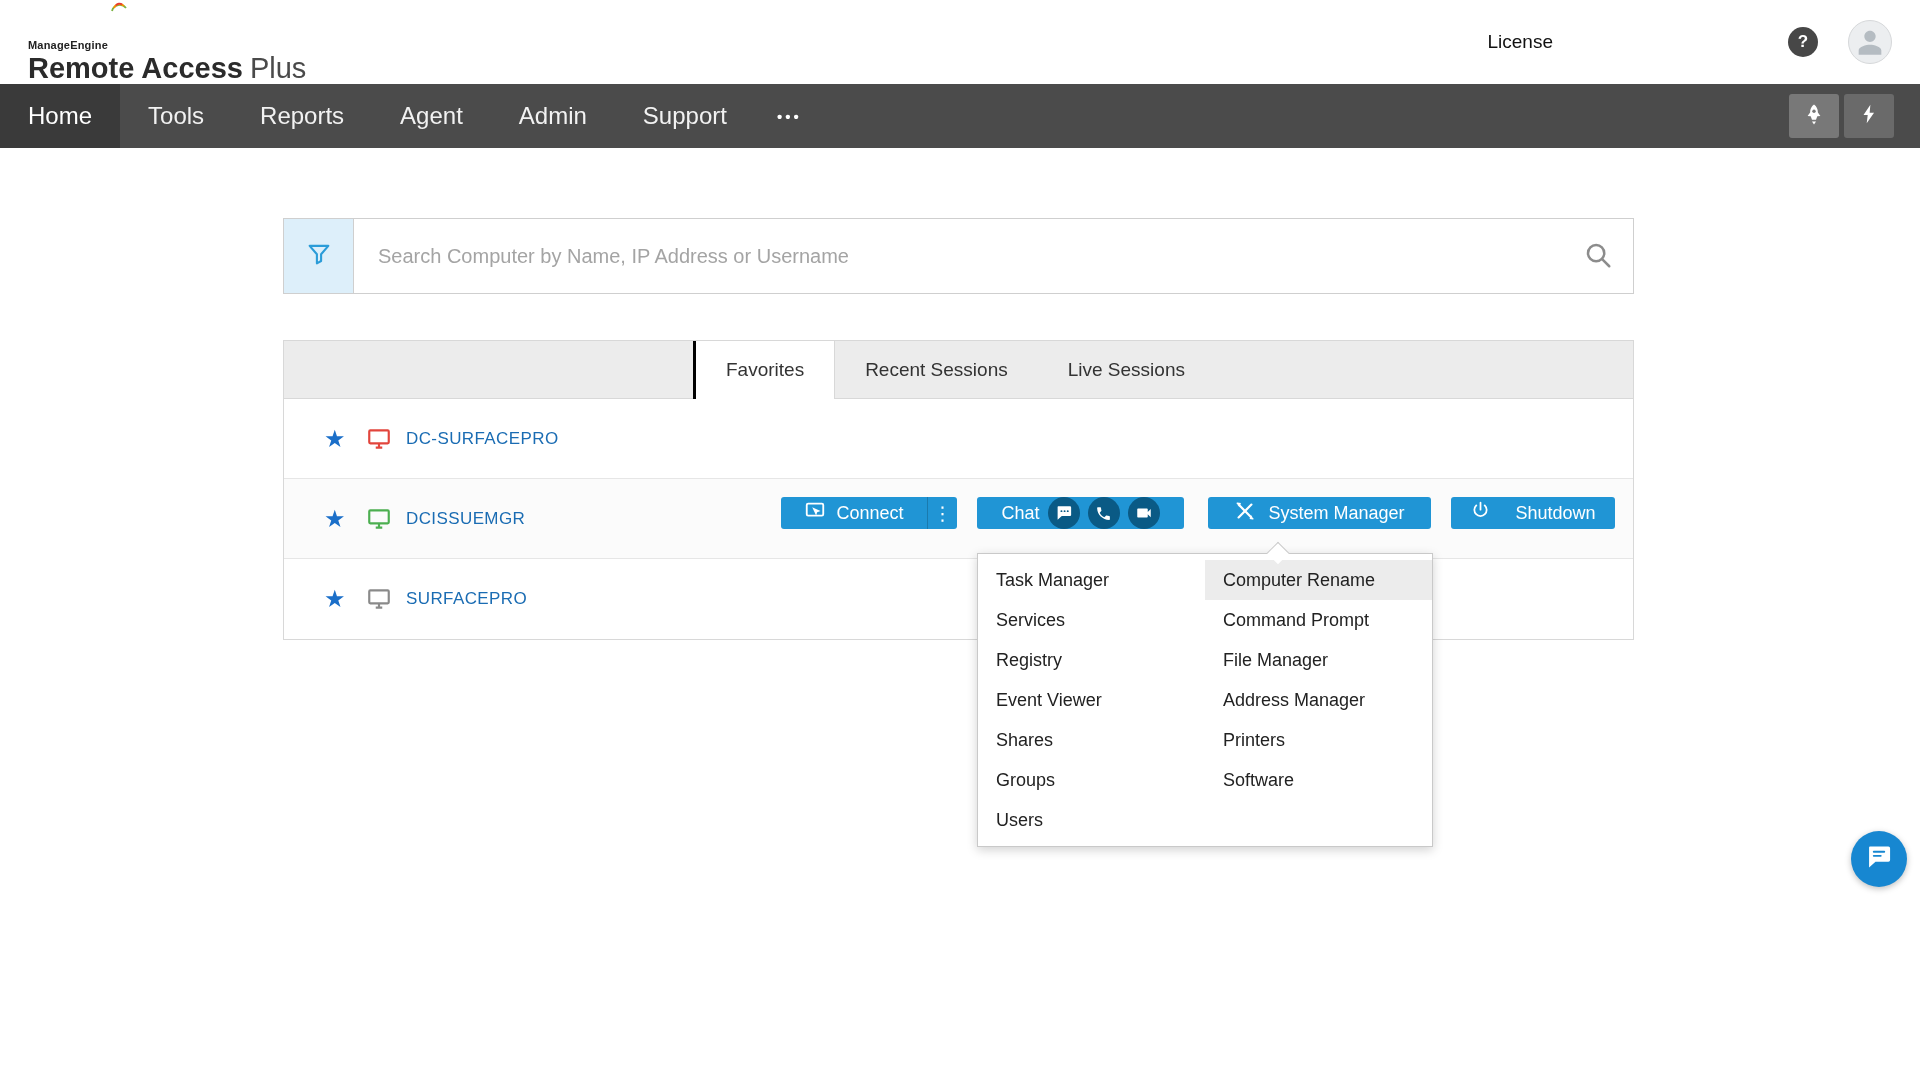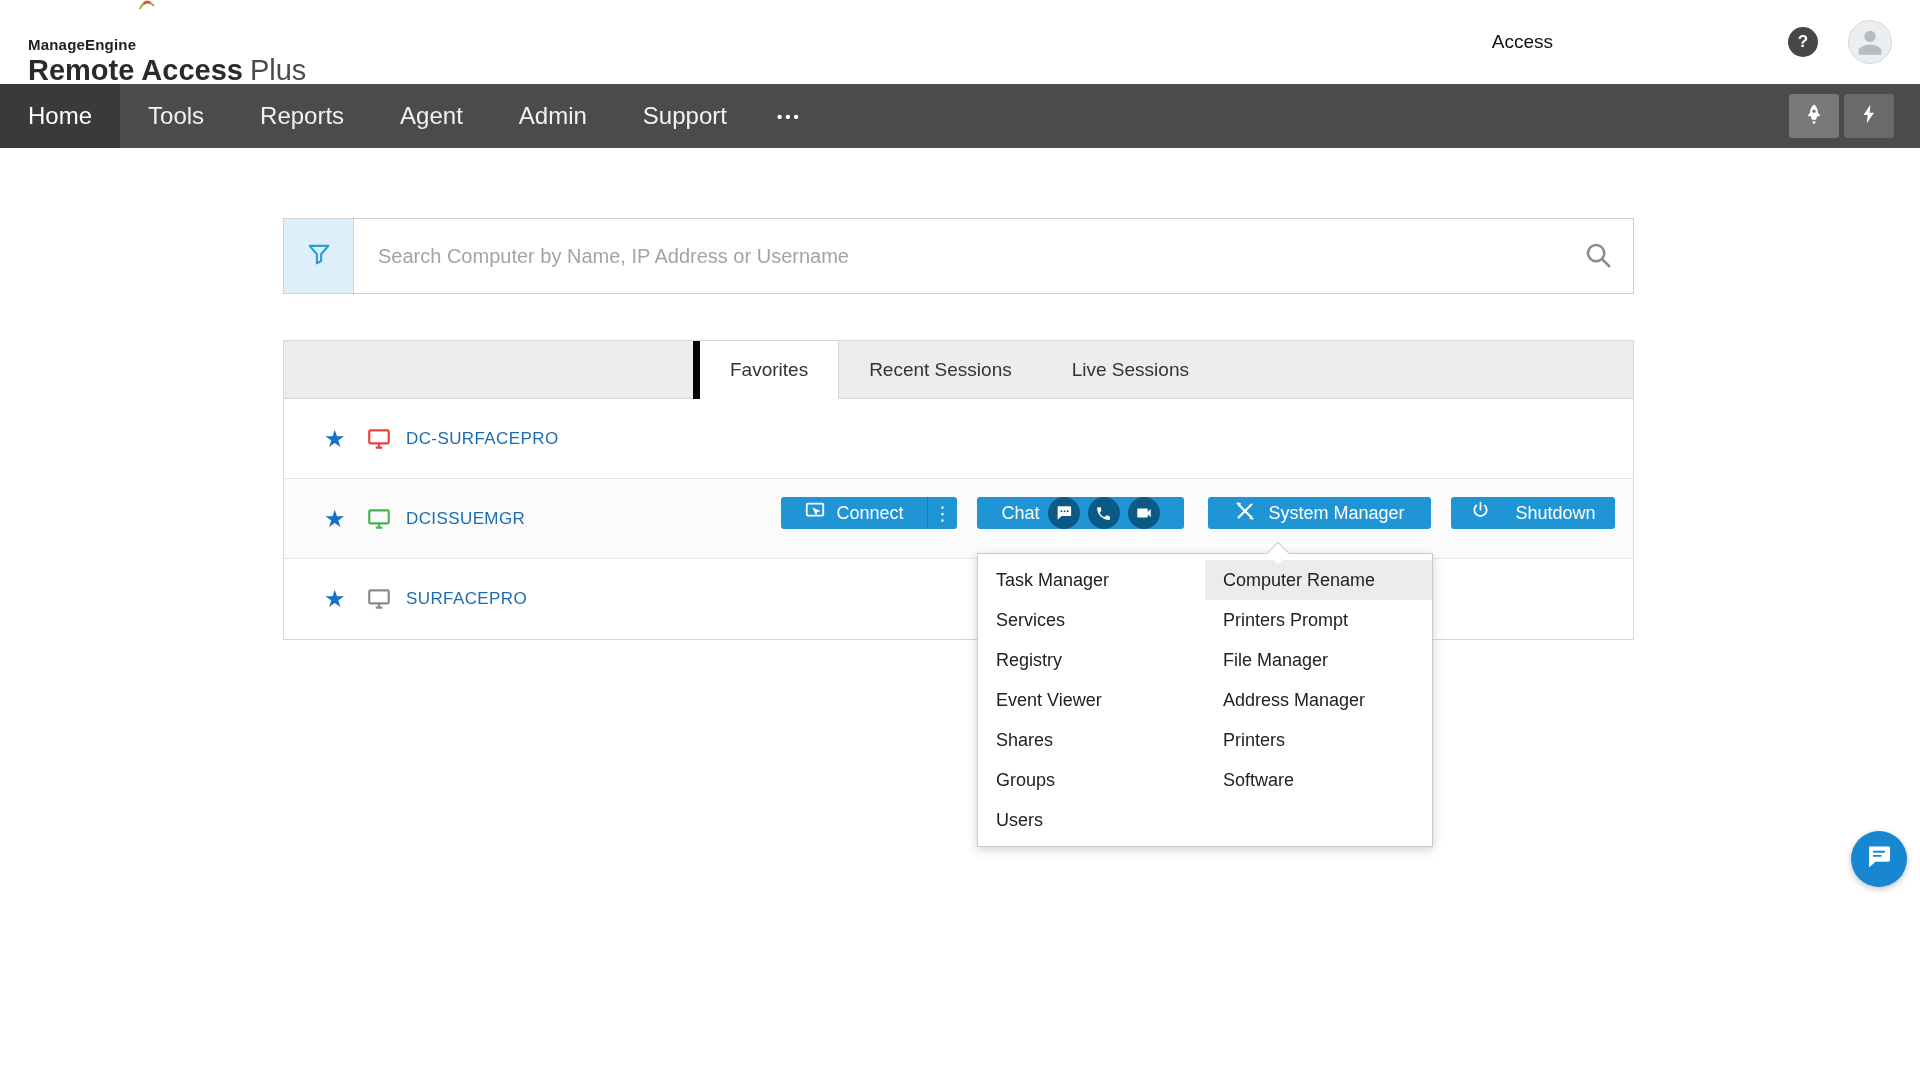--- a/index.html
+++ b/index.html
@@ -3,21 +3,21 @@
 <meta charset="utf-8">
 <style>
   * { margin:0; padding:0; box-sizing:border-box; }
   html,body { width:1920px; height:1080px; background:#fff; font-family:"Liberation Sans", sans-serif; }
   .page { position:relative; width:1920px; height:1080px; overflow:hidden; background:#fff; }
 
   
   .header { position:absolute; left:0; top:0; width:1920px; height:84px; background:#fff; display:flex; align-items:center; justify-content:space-between; padding:0 28px; }
   .brand { display:flex; flex-direction:column; line-height:1.1; }
   .brand-top { display:flex; align-items:flex-start; gap:2px; }
-  .company { font-size:15px; font-weight:bold; color:#222; letter-spacing:0.2px;margin-top:40px; }
+  .company { font-size:11px; font-weight:bold; color:#222; letter-spacing:0.2px;margin-top:40px; }
   .product { font-size:29px; color:#2b2b2b; margin-top:2px; }
   .product .strong { font-weight:bold; }
   .product .light { font-weight:normal; color:#4a4a4a; margin-left:7px; }
   .header-right { display:flex; align-items:center; }
   .license { font-size:19px; color:#111; cursor:pointer; }
   .help-circle { width:30px; height:30px; border-radius:50%; background:#474747; color:#fff; display:flex; align-items:center; justify-content:center; font-size:17px; font-weight:bold; margin-left:235px; cursor:pointer; }
   .avatar { width:44px; height:44px; border-radius:50%; background:#eceef0; border:1px solid #d6d8da; margin-left:30px; display:flex; align-items:center; justify-content:center; overflow:hidden; cursor:pointer; }
 
   
   .navbar { position:absolute; left:0; top:84px; width:1920px; height:64px; background:#4b4b4b; display:flex; align-items:stretch; }
@@ -35,21 +35,21 @@
   .filter-seg { width:70px; background:#ddeffa; border-right:1px solid #cfcfcf; display:flex; align-items:center; justify-content:center; cursor:pointer; }
   .search-input { flex:1; border:none; outline:none; font-size:20px; color:#c2410c; padding:0 24px; font-family:"Liberation Sans", sans-serif; background:transparent; }
   .search-input::placeholder { color:#a4a4a4; }
   .search-btn { width:70px; display:flex; align-items:center; justify-content:center; cursor:pointer; background:transparent; border:none; }
 
   
   .panel { position:absolute; left:283px; top:340px; width:1351px; border:1px solid #d8d8d8; background:#fff; }
   .tabbar { height:58px; background:#ececec; border-bottom:1px solid #d8d8d8; display:flex; align-items:stretch; }
   .tab-lead { width:409px; }
   .tab { display:flex; align-items:center; padding:0 30px; font-size:19px; color:#333; cursor:pointer; position:relative; }
-  .tab.active { background:#fff; border-left:7px solid #000000; border-right:1px solid #d8d8d8; margin-bottom:-1px; z-index:2; }
+  .tab.active { background:#fff; border-left:3px solid #000000; border-right:1px solid #d8d8d8; margin-bottom:-1px; z-index:2; }
 
   
   .row { position:relative; height:80px; display:flex; align-items:center; border-bottom:1px solid #e6e6e6; background:#fff; padding-left:40px; }
   .row:last-child { border-bottom:none; }
   .row.hovered { background:#fbfbfb; }
   .star { font-size:24px; color:#1b6fc9; cursor:pointer; width:34px; }
   .monitor { width:26px; height:26px; margin:0 14px 0 8px; }
   .comp-name { font-size:17px; color:#1a6cb3; letter-spacing:0.4px; cursor:pointer; text-decoration:none; }
 
   
@@ -88,21 +88,21 @@
             <path d="M4 9 A6 6 0 0 1 14 7" stroke="#fb8c00" stroke-width="1.8"></path>
             <path d="M6 6.5 A4 4 0 0 1 12 5.5" stroke="#e53935" stroke-width="1.8"></path>
           </svg>
         </span>
       </div>
       <div class="product">
         <span class="strong">Remote Access</span><span class="light">Plus</span>
       </div>
     </div>
     <div class="header-right">
-      <span class="license">Access</span>
+      <span class="license">License</span>
       <span class="help-circle">?</span>
       <span class="avatar">
         <svg width="34" height="34" viewBox="0 0 24 24" fill="#b5bcc2">
           <path d="M12 12c2.21 0 4-1.79 4-4s-1.79-4-4-4-4 1.79-4 4 1.79 4 4 4zm0 2c-2.67 0-8 1.34-8 4v3h16v-3c0-2.66-5.33-4-8-4z"></path>
         </svg>
       </span>
     </div>
   </div>
 
   <div class="navbar">
@@ -267,21 +267,21 @@
         <div class="menu-item">Task Manager</div>
         <div class="menu-item">Services</div>
         <div class="menu-item">Registry</div>
         <div class="menu-item">Event Viewer</div>
         <div class="menu-item">Shares</div>
         <div class="menu-item">Groups</div>
         <div class="menu-item">Users</div>
       </div>
       <div class="menu-col">
         <div class="menu-item highlight">Computer Rename</div>
-        <div class="menu-item">Printers Prompt</div>
+        <div class="menu-item">Command Prompt</div>
         <div class="menu-item">File Manager</div>
         <div class="menu-item">Address Manager</div>
         <div class="menu-item">Printers</div>
         <div class="menu-item">Software</div>
       </div>
     </div>
   </div>
 
   <div class="fab">
     <span>

